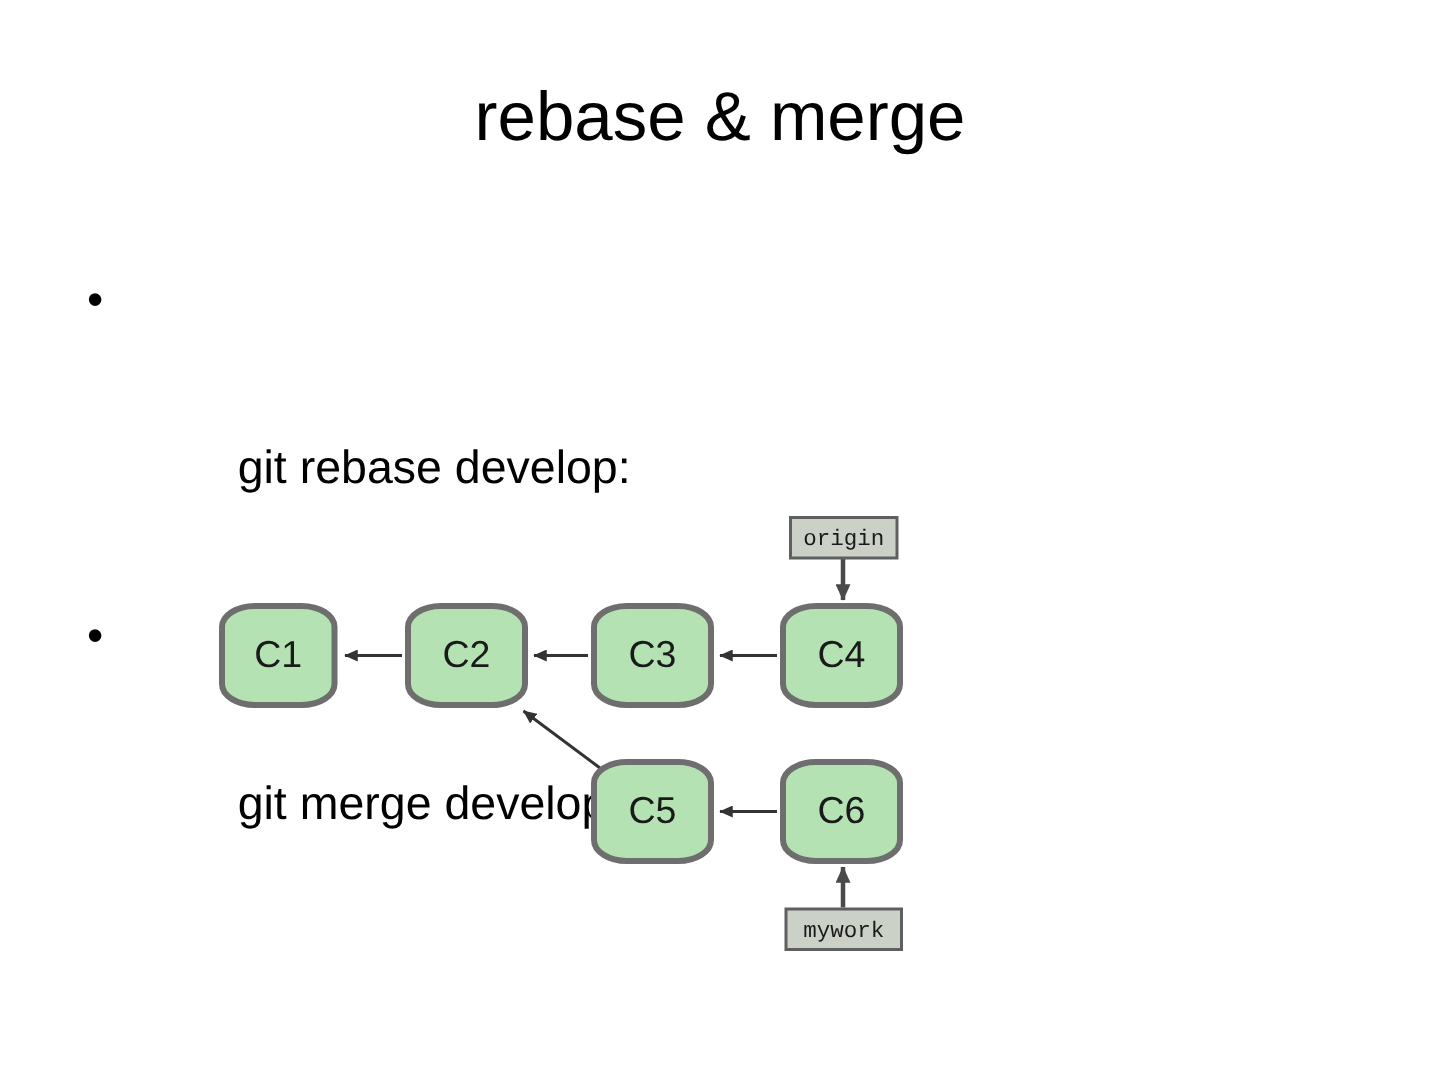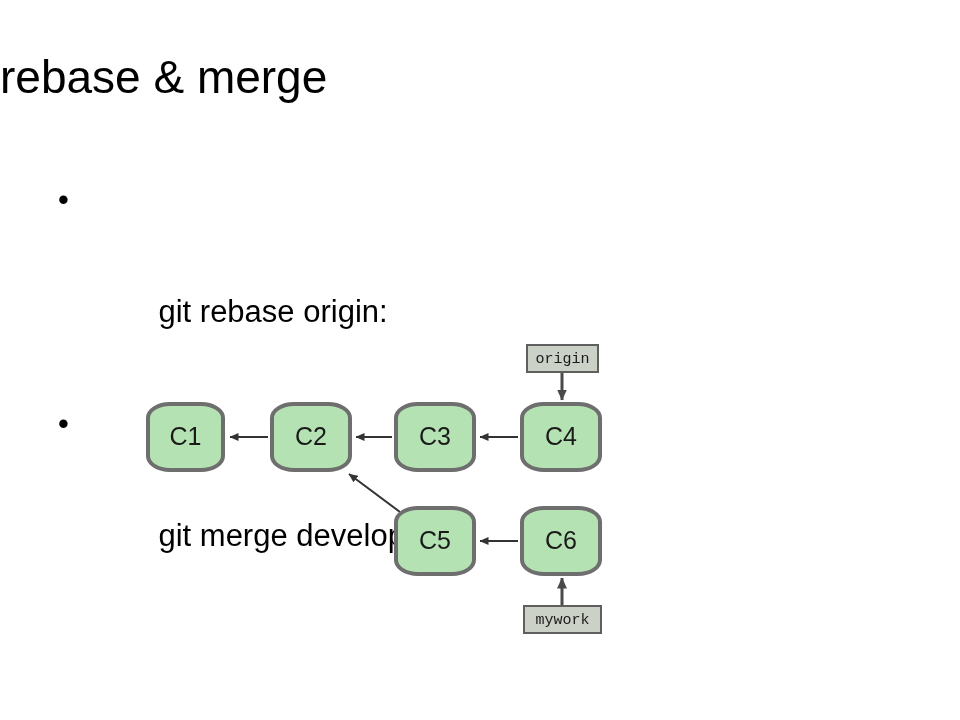--- a/index.html
+++ b/index.html
@@ -16,20 +16,21 @@
     font-family: "Liberation Sans", sans-serif;
     color: #000000;
   }
 
   
   #slide-title {
     position: absolute;
     left: 0;
     top: 52px;
     width: 960px;
+    text-align: center;
     font-size: 46px;
     font-weight: 400;
     line-height: 1.1;
     letter-spacing: 0px;
     color: #000000;
   }
 
   
   #bullet-list {
     position: absolute;
@@ -103,21 +104,21 @@
   }
 </style>
 </head>
 <body>
 
 <div id="slide-title">rebase &amp; merge</div>
 
 <ul id="bullet-list">
   <li>
     <span class="bullet-dot">•</span>
-    <span>git rebase origin:</span>
+    <span>git rebase develop:</span>
   </li>
   <li>
     <span class="bullet-dot">•</span>
     <span>git merge develop:</span>
   </li>
 </ul>
 
 <svg id="git-graph" viewBox="0 0 960 720">
   <defs>
     <marker id="arrowhead" markerWidth="9" markerHeight="8" refX="8.5" refY="4" orient="auto" markerUnits="userSpaceOnUse">

